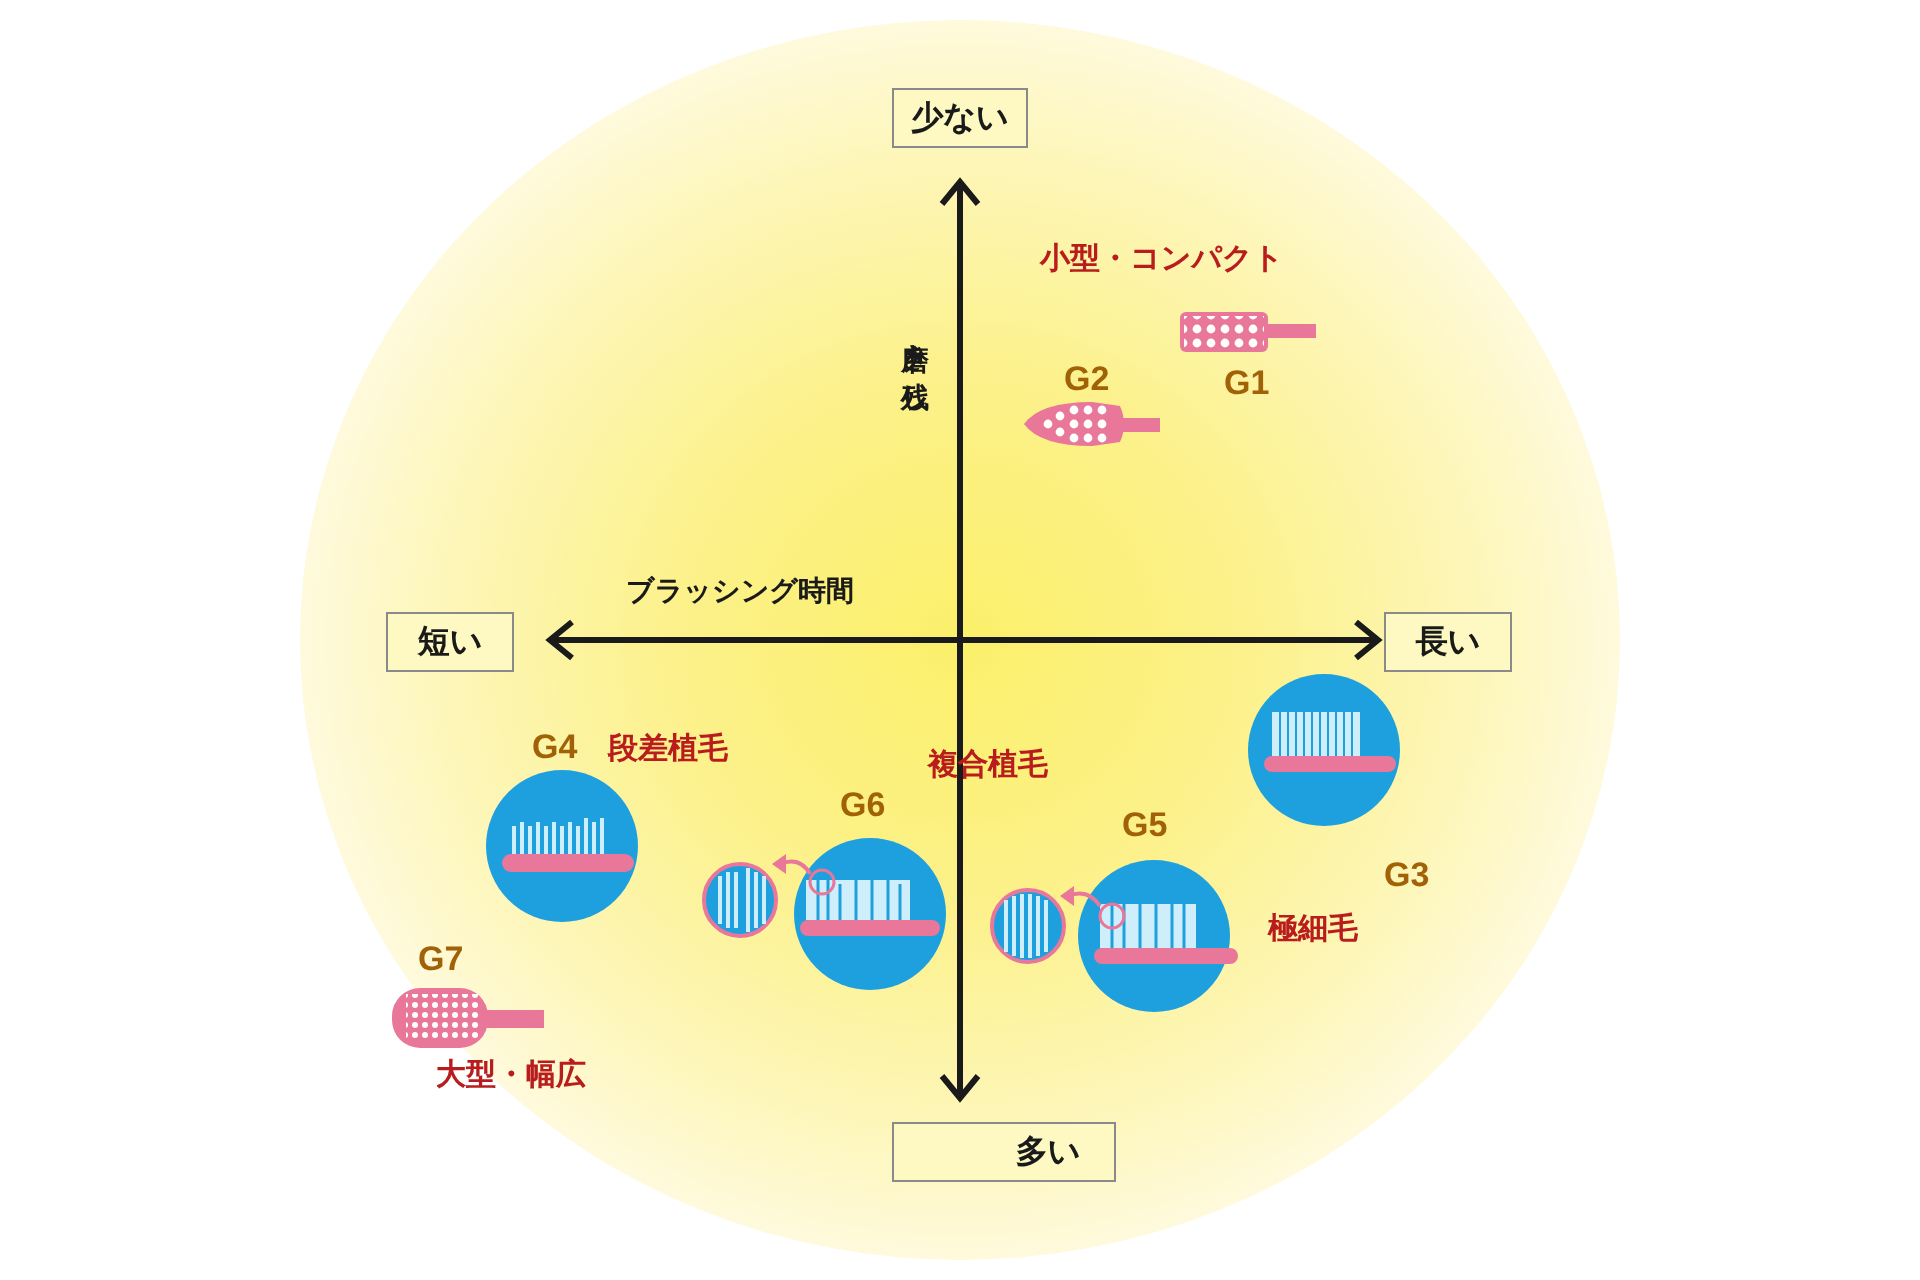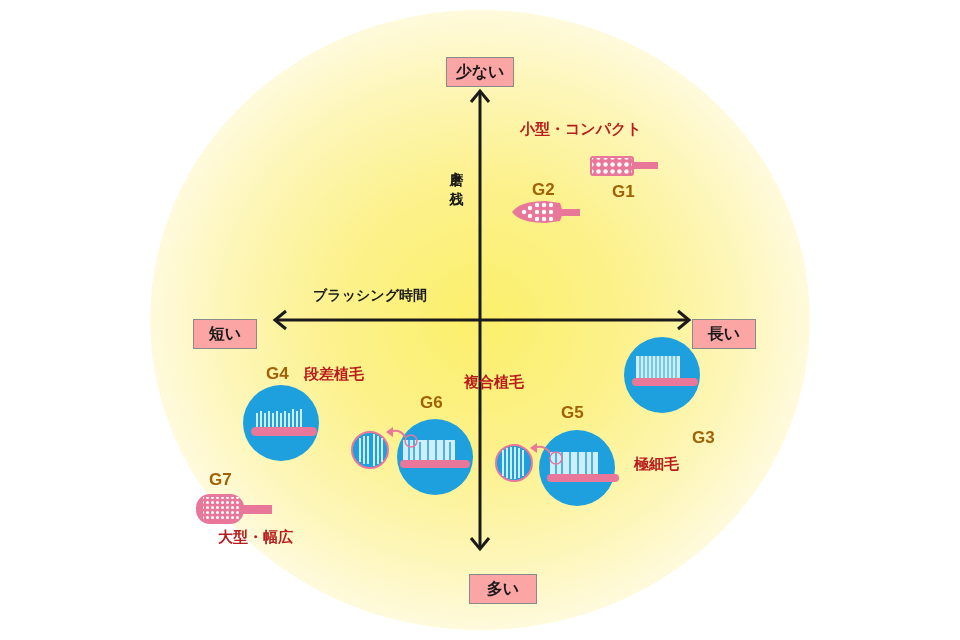--- a/index.html
+++ b/index.html
@@ -7,23 +7,23 @@
     width: 960px; height: 640px; position: relative; overflow: hidden;
     background: #ffffff;
     font-family: "DejaVu Sans", "Liberation Sans", sans-serif;
   }
   .glow {
     position: absolute; left: 150px; top: 10px; width: 660px; height: 620px;
     border-radius: 50%;
     background: radial-gradient(ellipse at center, #fbf06a 0%, #fcf18a 30%, #fdf6b8 55%, #fffbe6 75%, rgba(255,255,255,0) 100%);
   }
   .box {
-    position: absolute; background: #fca5a5; border: 1.5px solid #8a8a8a;
+    position: absolute; background: #fef9c3; border: 1.5px solid #8a8a8a;
     font-weight: bold; font-size: 16px; color: #1a1a1a;
-    display: flex; align-items: center; justify-content: center; margin-top: 13px;
+    display: flex; align-items: center; justify-content: center;
   }
   .lbl { position: absolute; font-weight: bold; white-space: nowrap; }
   .g { font-size: 17px; color: #a16207; font-family: "Liberation Sans", sans-serif; }
   .or { font-size: 15px; color: #b91c1c; }
   .axis-t { font-size: 14px; color: #1a1a1a; }
   .vert { writing-mode: vertical-rl; letter-spacing: 2px; }
   svg { position: absolute; left: 0; top: 0; }
 </style>
 </head>
 <body>
@@ -168,21 +168,21 @@
   </g>
 
   <g>
     <rect x="196" y="494" width="48" height="30" rx="14" fill="#e8779a"></rect>
     <rect x="240" y="505" width="32" height="9" fill="#e8779a"></rect>
     <rect x="203" y="497" width="36" height="24" fill="url(#dotsSmall)"></rect>
   </g>
 </svg>
 
 <div class="box" style="left:446px; top:44px; width:66px; height:28px;">少ない</div>
-<div class="box" style="left:469px; top:561px; width:66px; height:28px;">多い</div>
+<div class="box" style="left:446px; top:561px; width:66px; height:28px;padding-left:44px;">多い</div>
 <div class="box" style="left:193px; top:306px; width:62px; height:28px;">短い</div>
 <div class="box" style="left:692px; top:306px; width:62px; height:28px;">長い</div>
 
 <div class="lbl axis-t vert" style="left:448px; top:160px;">磨き残し</div>
 <div class="lbl axis-t" style="left:313px; top:287px;">ブラッシング時間</div>
 
 <div class="lbl or" style="left:520px; top:120px;">小型・コンパクト</div>
 <div class="lbl g" style="left:612px; top:182px;">G1</div>
 <div class="lbl g" style="left:532px; top:180px;">G2</div>
 

